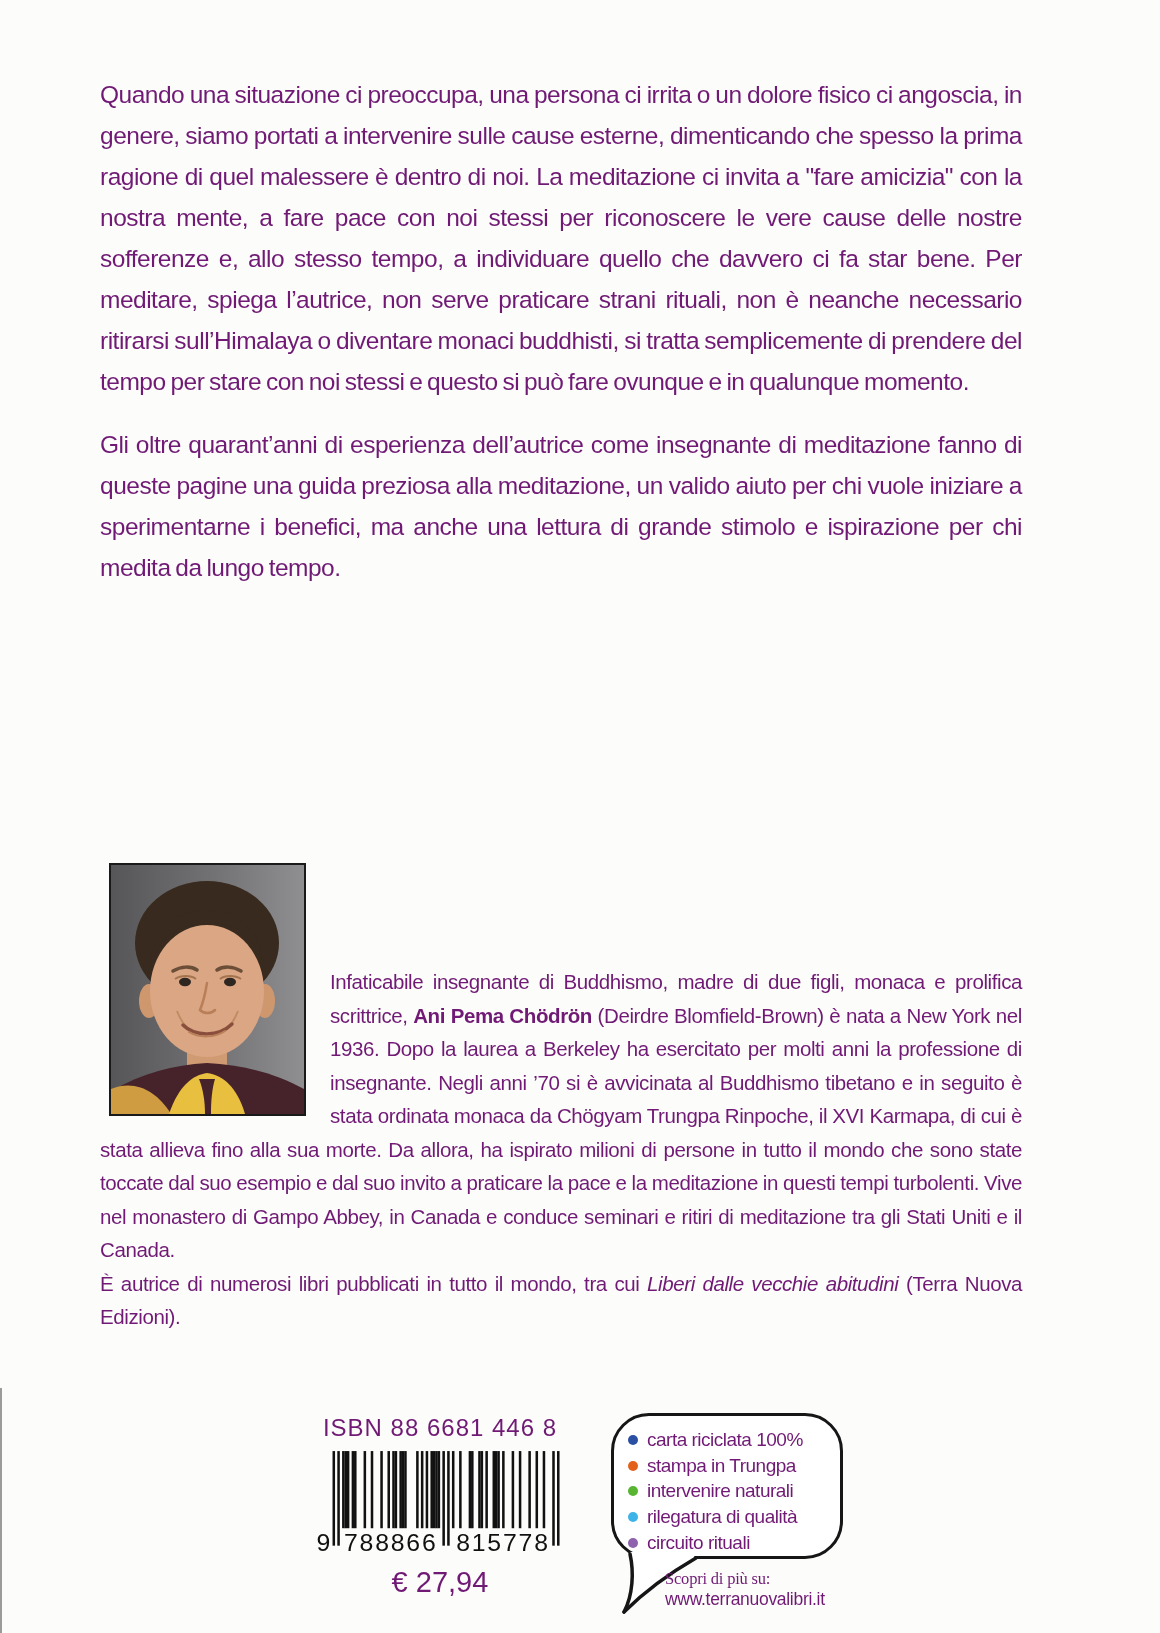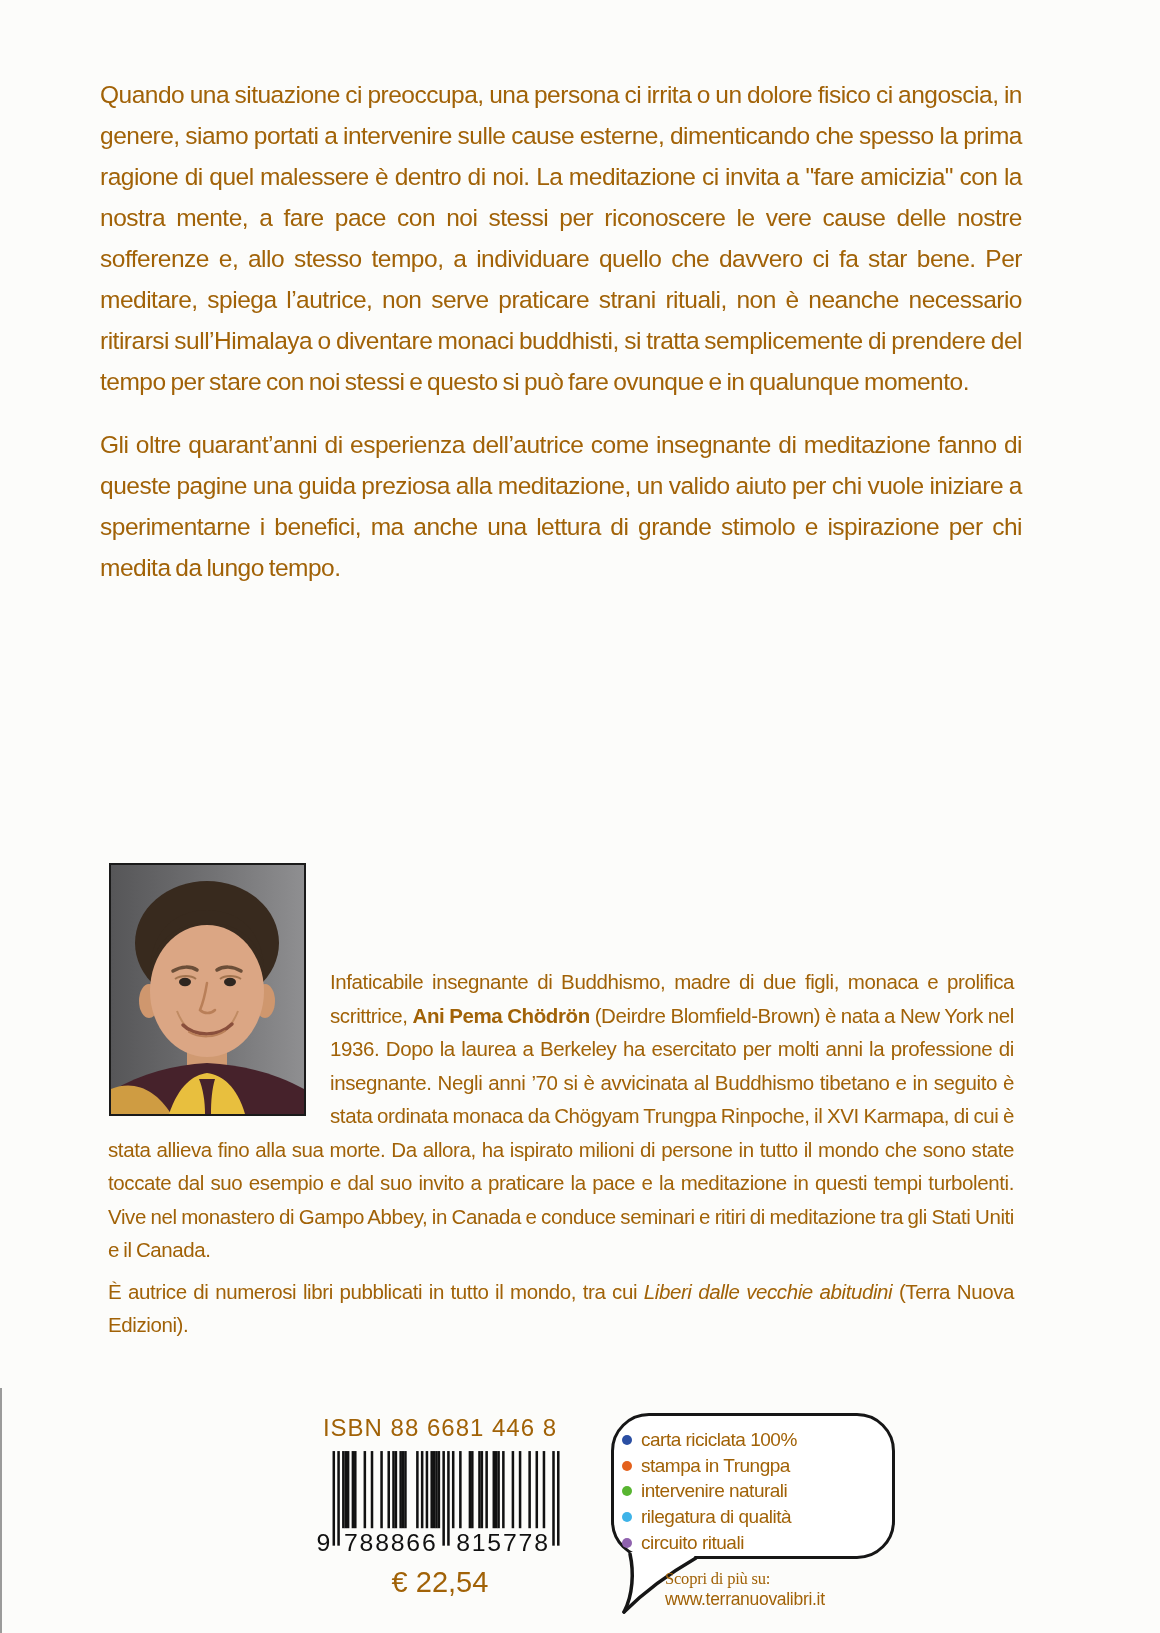--- a/index.html
+++ b/index.html
@@ -2,21 +2,21 @@
 <html lang="it"><head>
 <meta charset="utf-8">
 <style>
   html,body{margin:0;padding:0;background:#e8e8e6;}
   .page{
     position:relative;
     width:1160px;height:1633px;
     background:#fcfcfa;
     overflow:hidden;
     font-family:"Liberation Sans",sans-serif;
-    color:#a16207;
+    color:#701a75;
   }
   
   .synopsis{
     position:absolute;left:100px;top:74px;width:922px;
     font-size:24.5px;line-height:41px;
     text-align:justify;
     letter-spacing:-0.5px;word-spacing:-1.5px;
     hyphens:auto;-webkit-hyphens:auto;
   }
   .syn-p{margin:0 0 22px 0;}
@@ -30,40 +30,40 @@
     hyphens:auto;-webkit-hyphens:auto;
   }
   .photo-frame{
     float:left;
     width:193px;height:249px;
     border:2px solid #1a1a1a;
     margin:0 24px 14px 9px;
     background:#777;
   }
   .photo-frame svg{display:block;width:100%;height:100%;}
-  .bio-p{margin:8px;}
+  .bio-p{margin:0;}
   .bio-first{margin-top:102px;}
   
   .isbn-block{
     position:absolute;left:316px;top:1414px;width:248px;
     text-align:center;
   }
   .isbn-label{font-size:24px;letter-spacing:1px;white-space:nowrap;}
   .barcode{margin-top:9px;}
   .barcode text{font-family:"Liberation Sans",sans-serif;fill:#111;}
   .price{font-size:29px;margin-top:8px;}
   
   .bubble{
     position:absolute;left:611px;top:1413px;
-    width:284px;height:146px;
+    width:232px;height:146px;
     box-sizing:border-box;
     background:#fff;
     border:3.5px solid #161616;
     border-radius:38px;
-    padding:11px 8px 8px 8px;
+    padding:11px 8px 8px 14px;
   }
   .eco-item{
     display:flex;align-items:center;gap:9px;
     height:25.8px;
     font-size:19px;letter-spacing:-0.5px;
     white-space:nowrap;
   }
   .dot{width:10px;height:10px;border-radius:50%;flex:0 0 auto;}
   .tail{position:absolute;left:8px;top:136px;overflow:visible;}
   .bubble-footer{
@@ -184,21 +184,21 @@
           <rect x="231.20" y="0" width="2.75" height="84"></rect>
           <rect x="239.00" y="0" width="2.75" height="84"></rect>
           <rect x="246.80" y="0" width="2.75" height="84"></rect>
           <rect x="257.20" y="0" width="2.75" height="103"></rect>
           <rect x="262.40" y="0" width="2.75" height="103"></rect>
         </g>
         <text x="8" y="109" font-size="27" text-anchor="middle">9</text>
         <text x="80.4" y="109" font-size="27" text-anchor="middle" textLength="100">788866</text>
         <text x="202.6" y="109" font-size="27" text-anchor="middle" textLength="100">815778</text>
       </svg>
-    <div class="price">€ 22,54</div>
+    <div class="price">€ 27,94</div>
   </div>
 
   <div class="bubble">
     <div id="eco-list">
         <div class="eco-item">
           <span class="dot" style="background: rgb(43, 79, 163);"></span>
           <span>carta riciclata 100%</span>
         </div>
         <div class="eco-item">
           <span class="dot" style="background: rgb(228, 97, 28);"></span>

